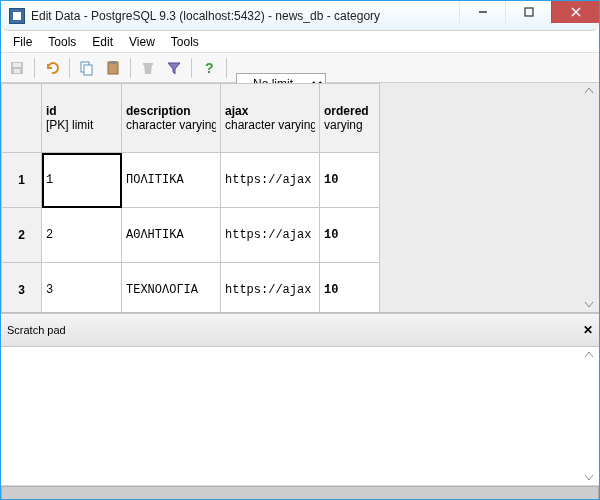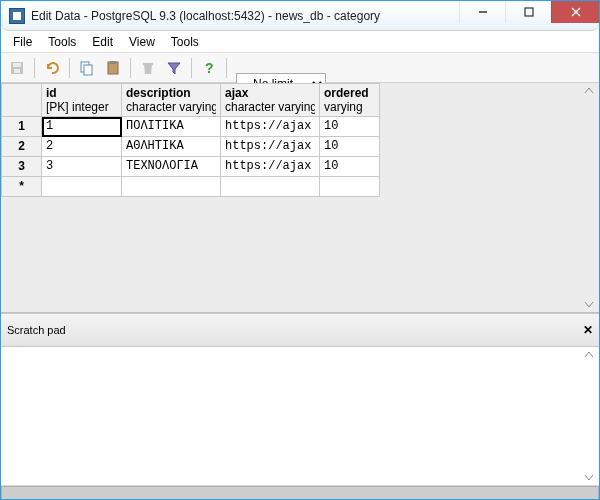--- a/index.html
+++ b/index.html
@@ -14,30 +14,30 @@
 .winbtn svg { display:block; }
 .menubar { height: 22px; display: flex; align-items: center; padding: 0 4px; background: #fff; border-bottom: 1px solid #e0e0e0; }
 .menubar .menuitem { padding: 2px 8px; cursor: default; }
 .toolbar { height: 30px; display: flex; align-items: center; padding: 2px 4px; gap: 2px; background: #f7f7f7; border-bottom: 1px solid #d0d0d0; }
 .tbtn { width: 24px; height: 24px; display: flex; align-items: center; justify-content: center; border: 1px solid transparent; cursor: default; }
 .tbtn.disabled { opacity: 0.45; }
 .tsep { width: 1px; height: 20px; background: #c8c8c8; margin: 0 3px; }
 .limit-select { height: 22px; font-size: 12px; border: 1px solid #aaa; padding: 1px 12px; margin-left: 4px; min-width: 90px; background:#fff;margin-top:33px; }
 .grid-area { height: 230px; background: #ececec; overflow: auto; border-bottom: 1px solid #c0c0c0; position: relative; }
 table.grid { border-collapse: collapse; background: #fff; font-family: "Courier New", monospace; font-size: 12px; }
-table.grid th, table.grid td { border: 1px solid #c8c8c8; padding: 2px 4px; text-align: left; vertical-align: top; white-space: nowrap; overflow: hidden; }
+table.grid th, table.grid td { border: 1px solid #c8c8c8; padding: 20px 4px; text-align: left; vertical-align: top; white-space: nowrap; overflow: hidden; }
 table.grid th { background: #f1f1f1; font-weight: normal; font-family: "Segoe UI", Tahoma, sans-serif; }
 table.grid th.colhead { height: 32px; }
 table.grid th.rowhead { text-align: center; font-weight: bold; width: 40px; font-family: "Segoe UI", Tahoma, sans-serif; }
 table.grid td { background: #fff; height: 20px; }
 table.grid td.selected { outline: 2px solid #000; outline-offset: -2px; }
 .col-id { width: 80px; }
 .col-desc { width: 95px; }
 .col-link { width: 95px; }
-.col-ord { width: 60px; }
+.col-ord { width: 60px; font-weight: bold; }
 .scratch-header { height: 24px; background: linear-gradient(#f4f4f4,#e4e4e4); border-top: 1px solid #c8c8c8; border-bottom: 1px solid #c8c8c8; display: flex; align-items: center; padding: 16px 6px; font-size: 11px; }
 .scratch-header .x { margin-left: auto; font-family: Arial; font-size: 12px; font-weight: bold; cursor: default; }
 .scratch-body { height: 138px; background: #fff; position: relative; overflow: auto; }
 .hscroll-track { height: 17px; background: #f0f0f0; border-top: 1px solid #d8d8d8; position: relative; }
 .hscroll-thumb { position: absolute; left: 0; top: 0; height: 100%; background: #cdcdcd; border: 1px solid #b0b0b0; }
 .vscroll-arrows { position:absolute; right:2px; width:14px; display:flex; flex-direction:column; justify-content:space-between; }
 .statusbar { height: 22px; background: #f1f1f1; border-top: 1px solid #d0d0d0; display: flex; align-items: center; padding: 0 6px; font-size: 11px; }
 .colhead-line1 { font-weight: bold; }
 </style>
 </head>
@@ -126,21 +126,21 @@
   </select>
 </div>
 
 <div class="grid-area">
   <table class="grid">
     <thead>
       <tr>
         <th class="rowhead"></th>
         <th class="colhead col-id">
           <div class="colhead-line1">id</div>
-          <div>[PK] integer</div>
+          <div>[PK] limit</div>
         </th>
         <th class="colhead col-desc">
           <div class="colhead-line1">description</div>
           <div style="overflow:hidden;max-width:90px;">character varying</div>
         </th>
         <th class="colhead col-link">
           <div class="colhead-line1">ajax</div>
           <div style="overflow:hidden;max-width:90px;">character varying</div>
         </th>
         <th class="colhead col-ord">

